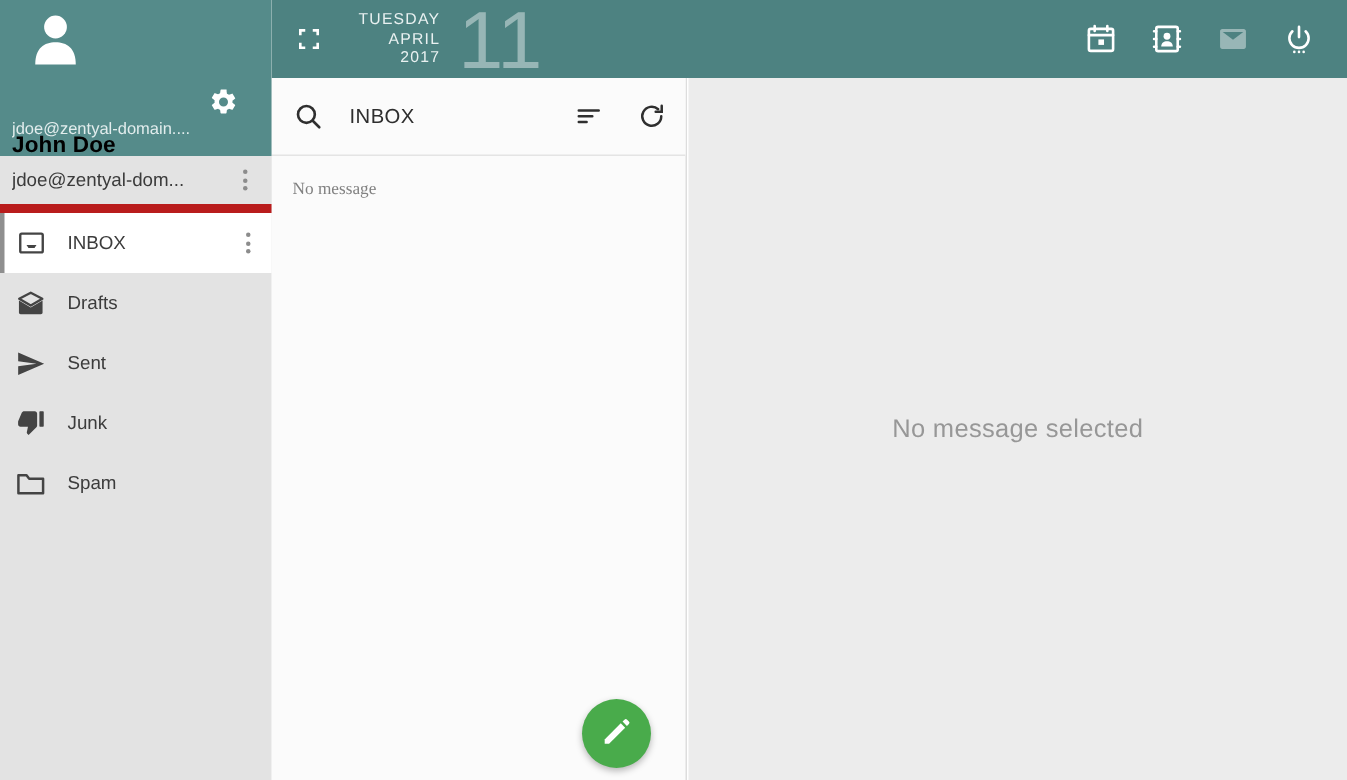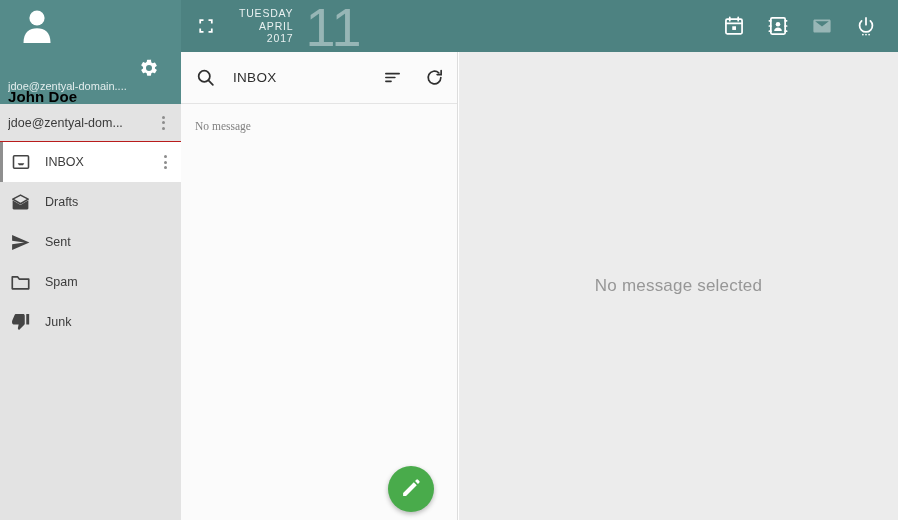--- a/index.html
+++ b/index.html
@@ -147,21 +147,21 @@
     cursor: pointer;
   }
 
   .account-row {
     height: 38px;
     display: flex;
     align-items: center;
     padding: 0 8px 0 8px;
     box-sizing: border-box;
     background: #e3e3e3;
-    border-bottom: 1px solid #b91c1c;
+    border-bottom: 6px solid #b91c1c;
   }
   .account-label {
     font-size: 12.5px;
     color: #3b3b3b;
     font-family: "Liberation Sans", sans-serif;
     flex: 1;
     white-space: nowrap;
     overflow: hidden;
   }
   .kebab {
@@ -365,35 +365,35 @@
           <svg viewBox="0 0 24 24" width="21" height="21" fill="#444">
             <path d="M2.4 20.6 22.2 12 2.4 3.4l.02 6.7L16.4 12 2.42 13.9 2.4 20.6z"></path>
           </svg>
         </span>
         <span class="folder-label">Sent</span>
       </div>
 
 
       <div class="folder">
         <span class="folder-icon">
-          <svg viewBox="0 0 24 24" width="21" height="21" fill="none" stroke="#444" stroke-width="1.9" stroke-linejoin="round">
-            <path d="M2.6 19.2V5.6h6.2l2 2.6h10.6v11z"></path>
-          </svg>
-        </span>
-        <span class="folder-label">Spam</span>
-      </div>
-
-      <div class="folder">
-        <span class="folder-icon">
           <svg viewBox="0 0 24 24" width="20" height="20" fill="#444">
             <path d="M14.6 2.5H6.2C5.3 2.5 4.5 3.05 4.2 3.85L1.4 10.4c-.08.22-.13.45-.13.7v1.9c0 1.05.85 1.9 1.9 1.9h6l-.9 4.35-.03.3c0 .4.16.76.42 1.02l1.01 1 6.27-6.27c.34-.34.56-.82.56-1.35V4.4c0-1.05-.85-1.9-1.9-1.9z"></path>
             <rect x="18.3" y="2.5" width="3.5" height="12.4" rx="0.6"></rect>
           </svg>
         </span>
         <span class="folder-label">Junk</span>
+      </div>
+
+      <div class="folder">
+        <span class="folder-icon">
+          <svg viewBox="0 0 24 24" width="21" height="21" fill="none" stroke="#444" stroke-width="1.9" stroke-linejoin="round">
+            <path d="M2.6 19.2V5.6h6.2l2 2.6h10.6v11z"></path>
+          </svg>
+        </span>
+        <span class="folder-label">Spam</span>
       </div>
 
     </div>
   </aside>
 
   <header class="topbar">
     <div class="topbar-left">
       <span class="icon-btn fullscreen-icon">
         <svg viewBox="0 0 24 24" width="20" height="20" fill="#ffffff">
           <path d="M4 9V4h5v2.1H6.1V9H4zm11-5h5v5h-2.1V6.1H15V4zM4 15h2.1v2.9H9V20H4v-5zm13.9 0H20v5h-5v-2.1h2.9V15z"></path>

